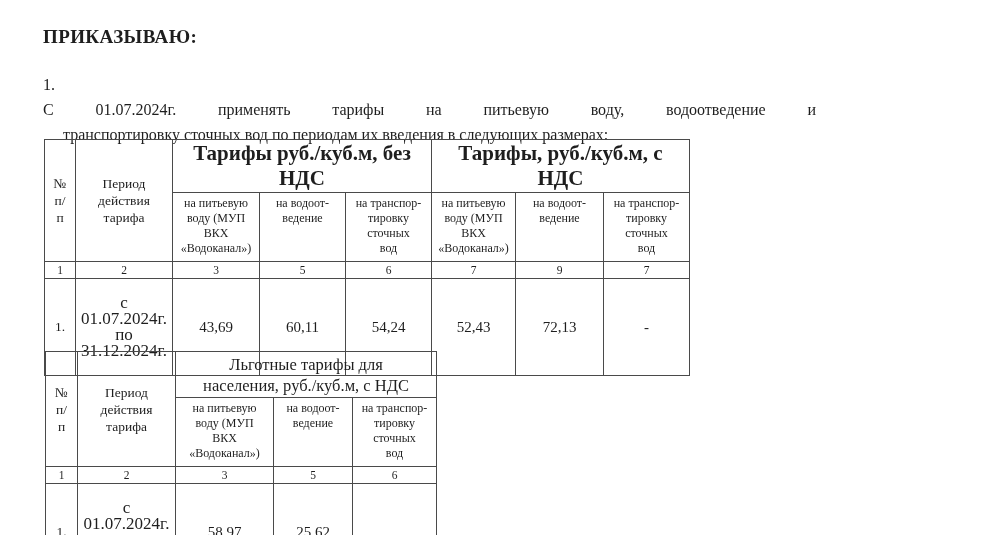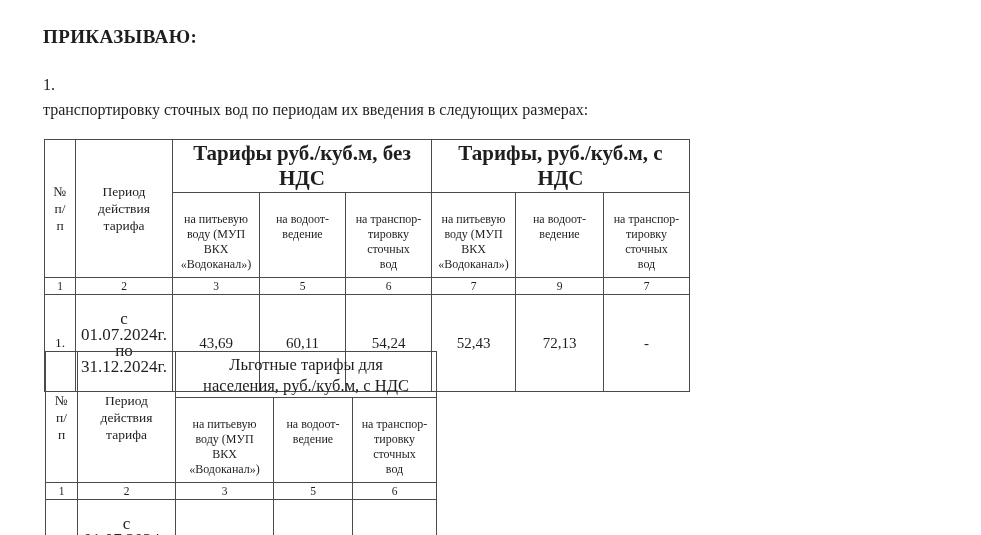--- a/index.html
+++ b/index.html
@@ -24,42 +24,42 @@
     position: absolute;
     left: 43px;
     top: 72px;
     width: 773px;
     font-size: 16px;
     line-height: 25px;
   }
   .para-num { position: absolute; left: 0; top: 0; }
   .para-lines { margin-left: 26px; }
   .line-just { display: block; text-align: justify; text-align-last: justify; }
-  .line-normal { display: block; }
+  .line-normal { display: block; margin-left: 20px; }
 
   table { border-collapse: collapse; table-layout: fixed; }
   td {
     border: 1px solid #4a4a4a;
     padding: 1px 3px;
     vertical-align: middle;
     text-align: center;
     white-space: pre-line;
     overflow: hidden;
   }
   .t1 { position: absolute; left: 44px; top: 139px; width: 645px; }
   .t2 { position: absolute; left: 45px; top: 351px; width: 391px; }
 
   .corner { font-size: 13.5px; line-height: 17px; }
   .group { font-weight: bold; font-size: 21px; height: 34px; }
   .group2 { font-weight: normal; font-size: 16.5px; line-height: 21px; height: 43px; }
   .sub {
     font-size: 12px;
     line-height: 15px;
     vertical-align: top;
-    padding-top: 19px;
+    padding-top: 3px;
     height: 64px;
     border-radius: 11px;
   }
   .numrow td { font-size: 11.5px; line-height: 13px; height: 16px; padding: 0 2px; }
   .datarow td { font-size: 15px; height: 41px; }
   .datarow .rownum { font-size: 13.5px; }
   .datarow .period-data { font-size: 17px; line-height: 16px; padding: 16px 1px; }
 
   .pop-label { position: absolute; left: 77px; top: 320px; font-size: 16px; }
   .pop-dash { display: inline-block; margin-right: 15px; }
@@ -67,20 +67,21 @@
 </head>
 <body>
 
 <div class="page">
 
   <div class="heading">ПРИКАЗЫВАЮ:</div>
 
   <div class="para">
     <span class="para-num">1.</span>
     <span class="para-lines">
+      <span class="line-just">С 01.07.2024г. применять тарифы на питьевую воду, водоотведение и</span>
       <span class="line-normal">транспортировку сточных вод по периодам их введения в следующих размерах:</span>
     </span>
   </div>
 
   <table class="t1">
     <colgroup>
       <col style="width:31px">
         <col style="width:97px">
       <col style="width:87px">
         <col style="width:86px">

